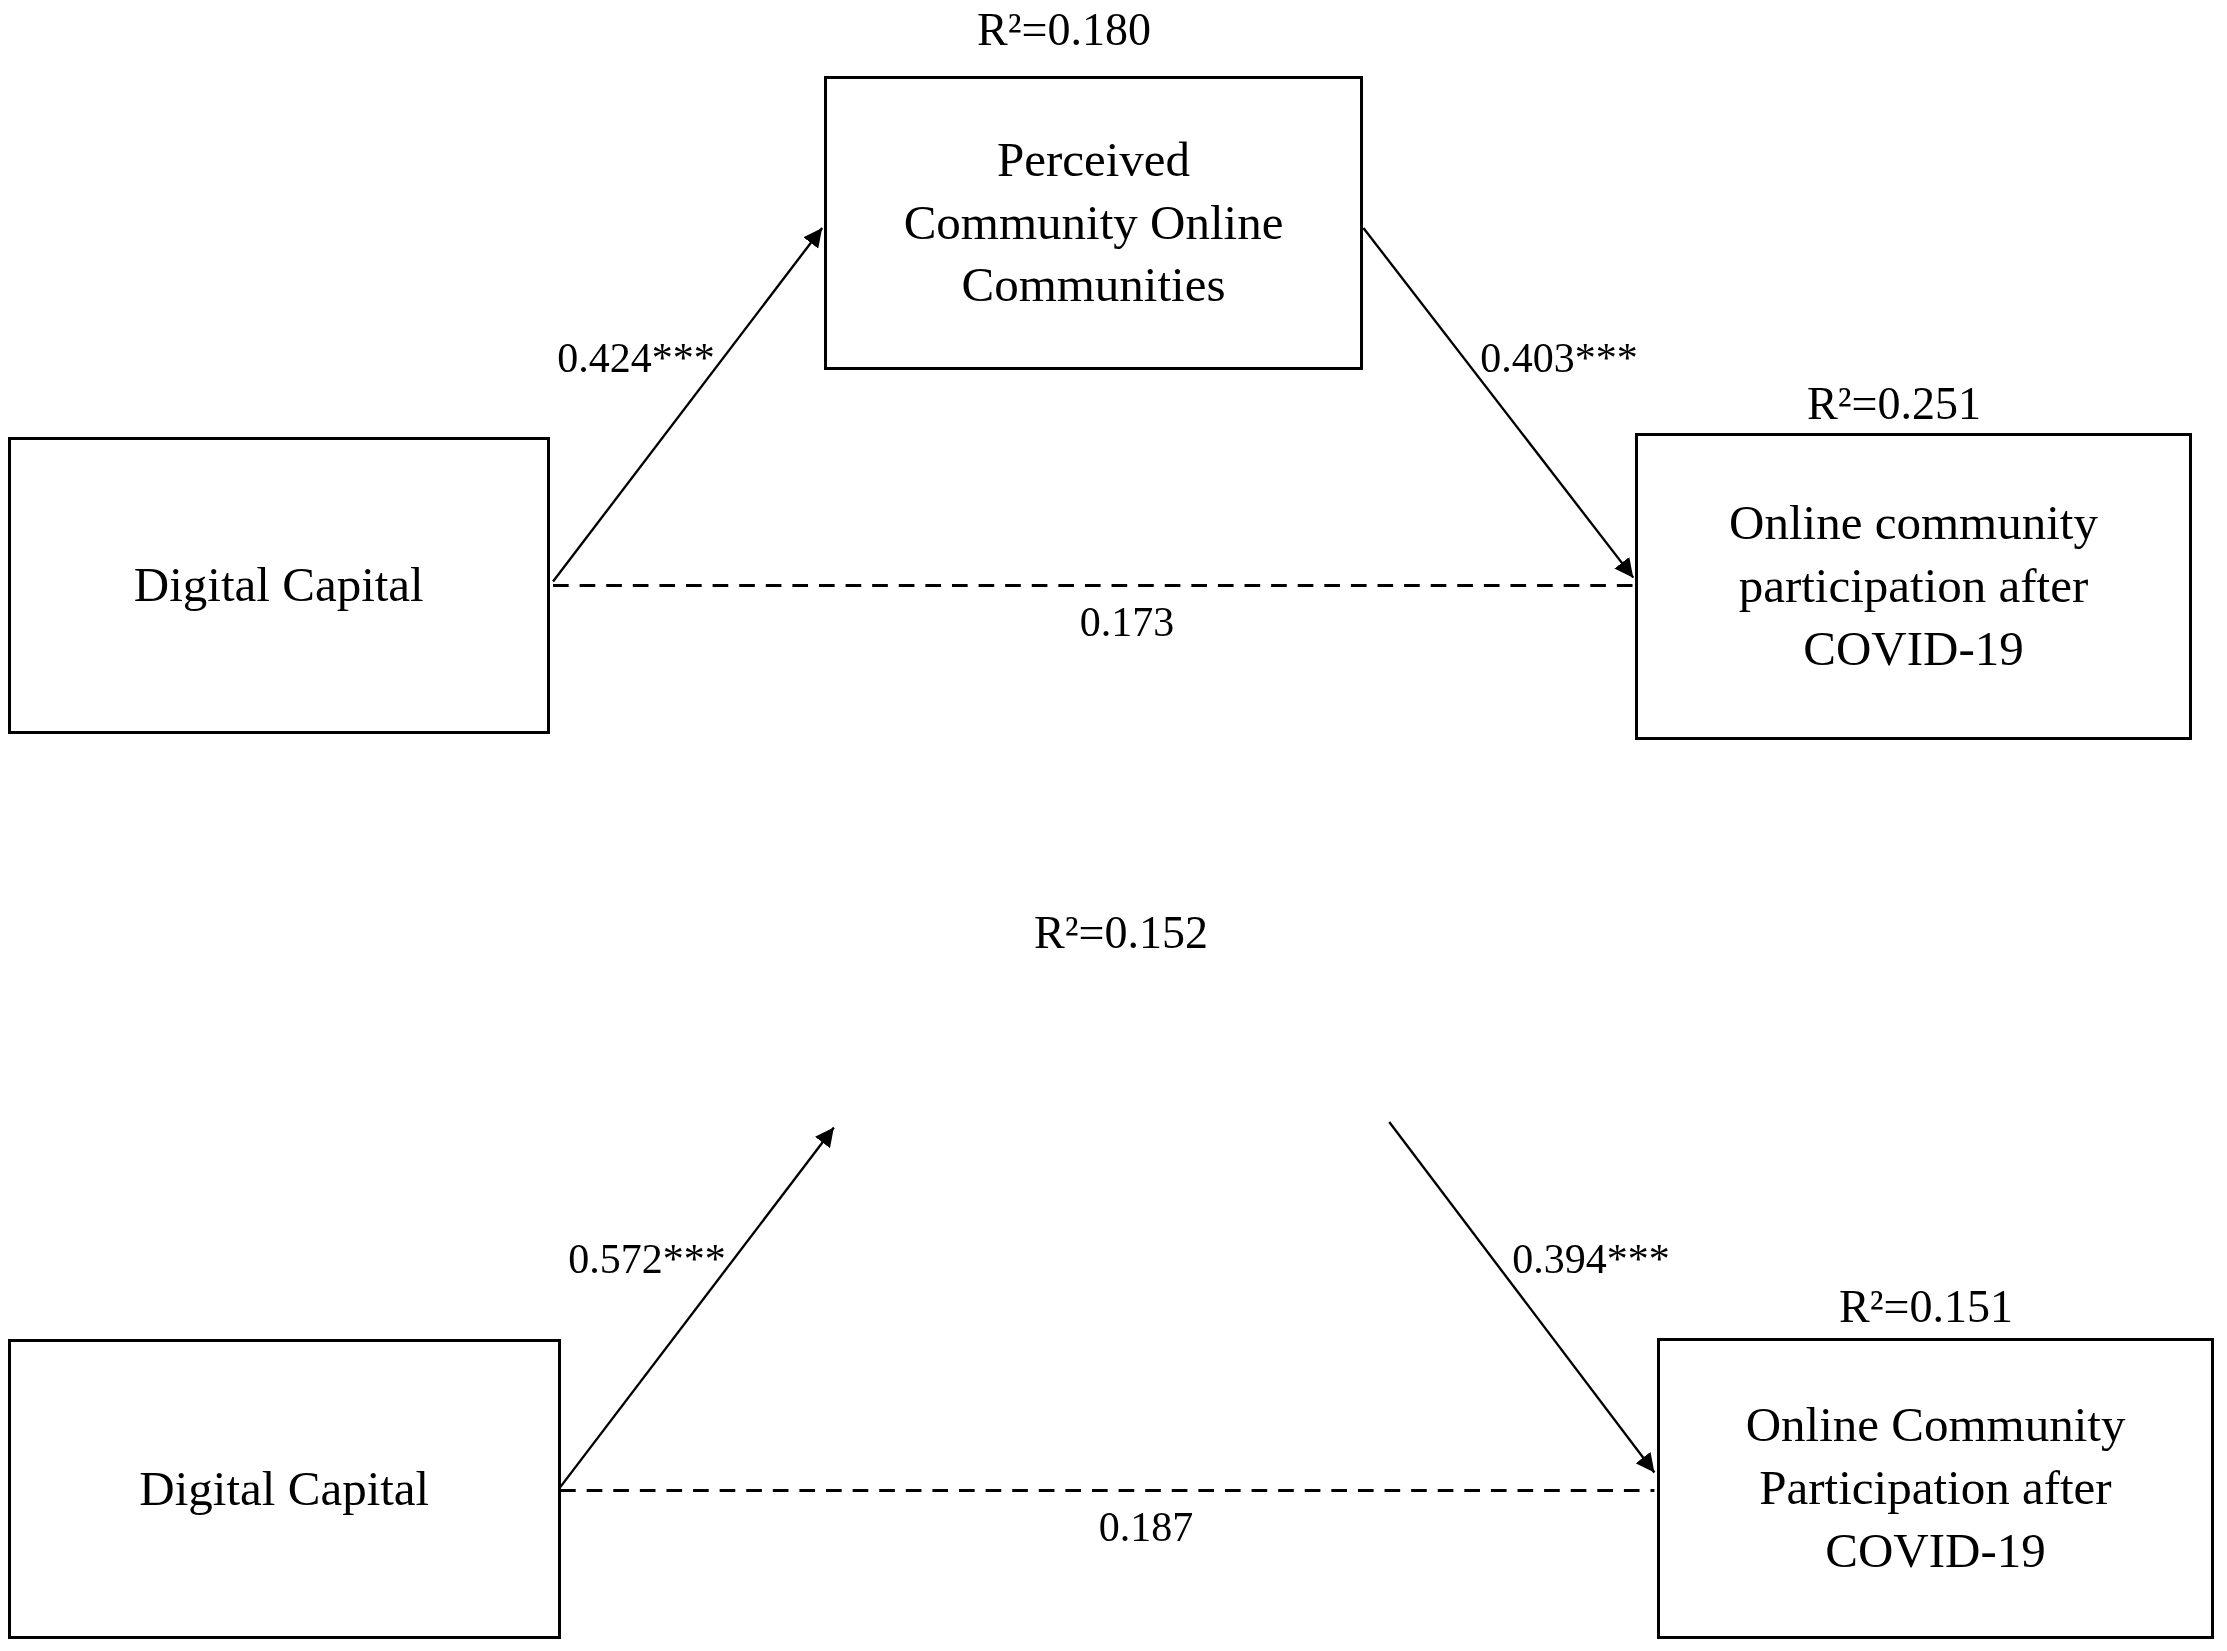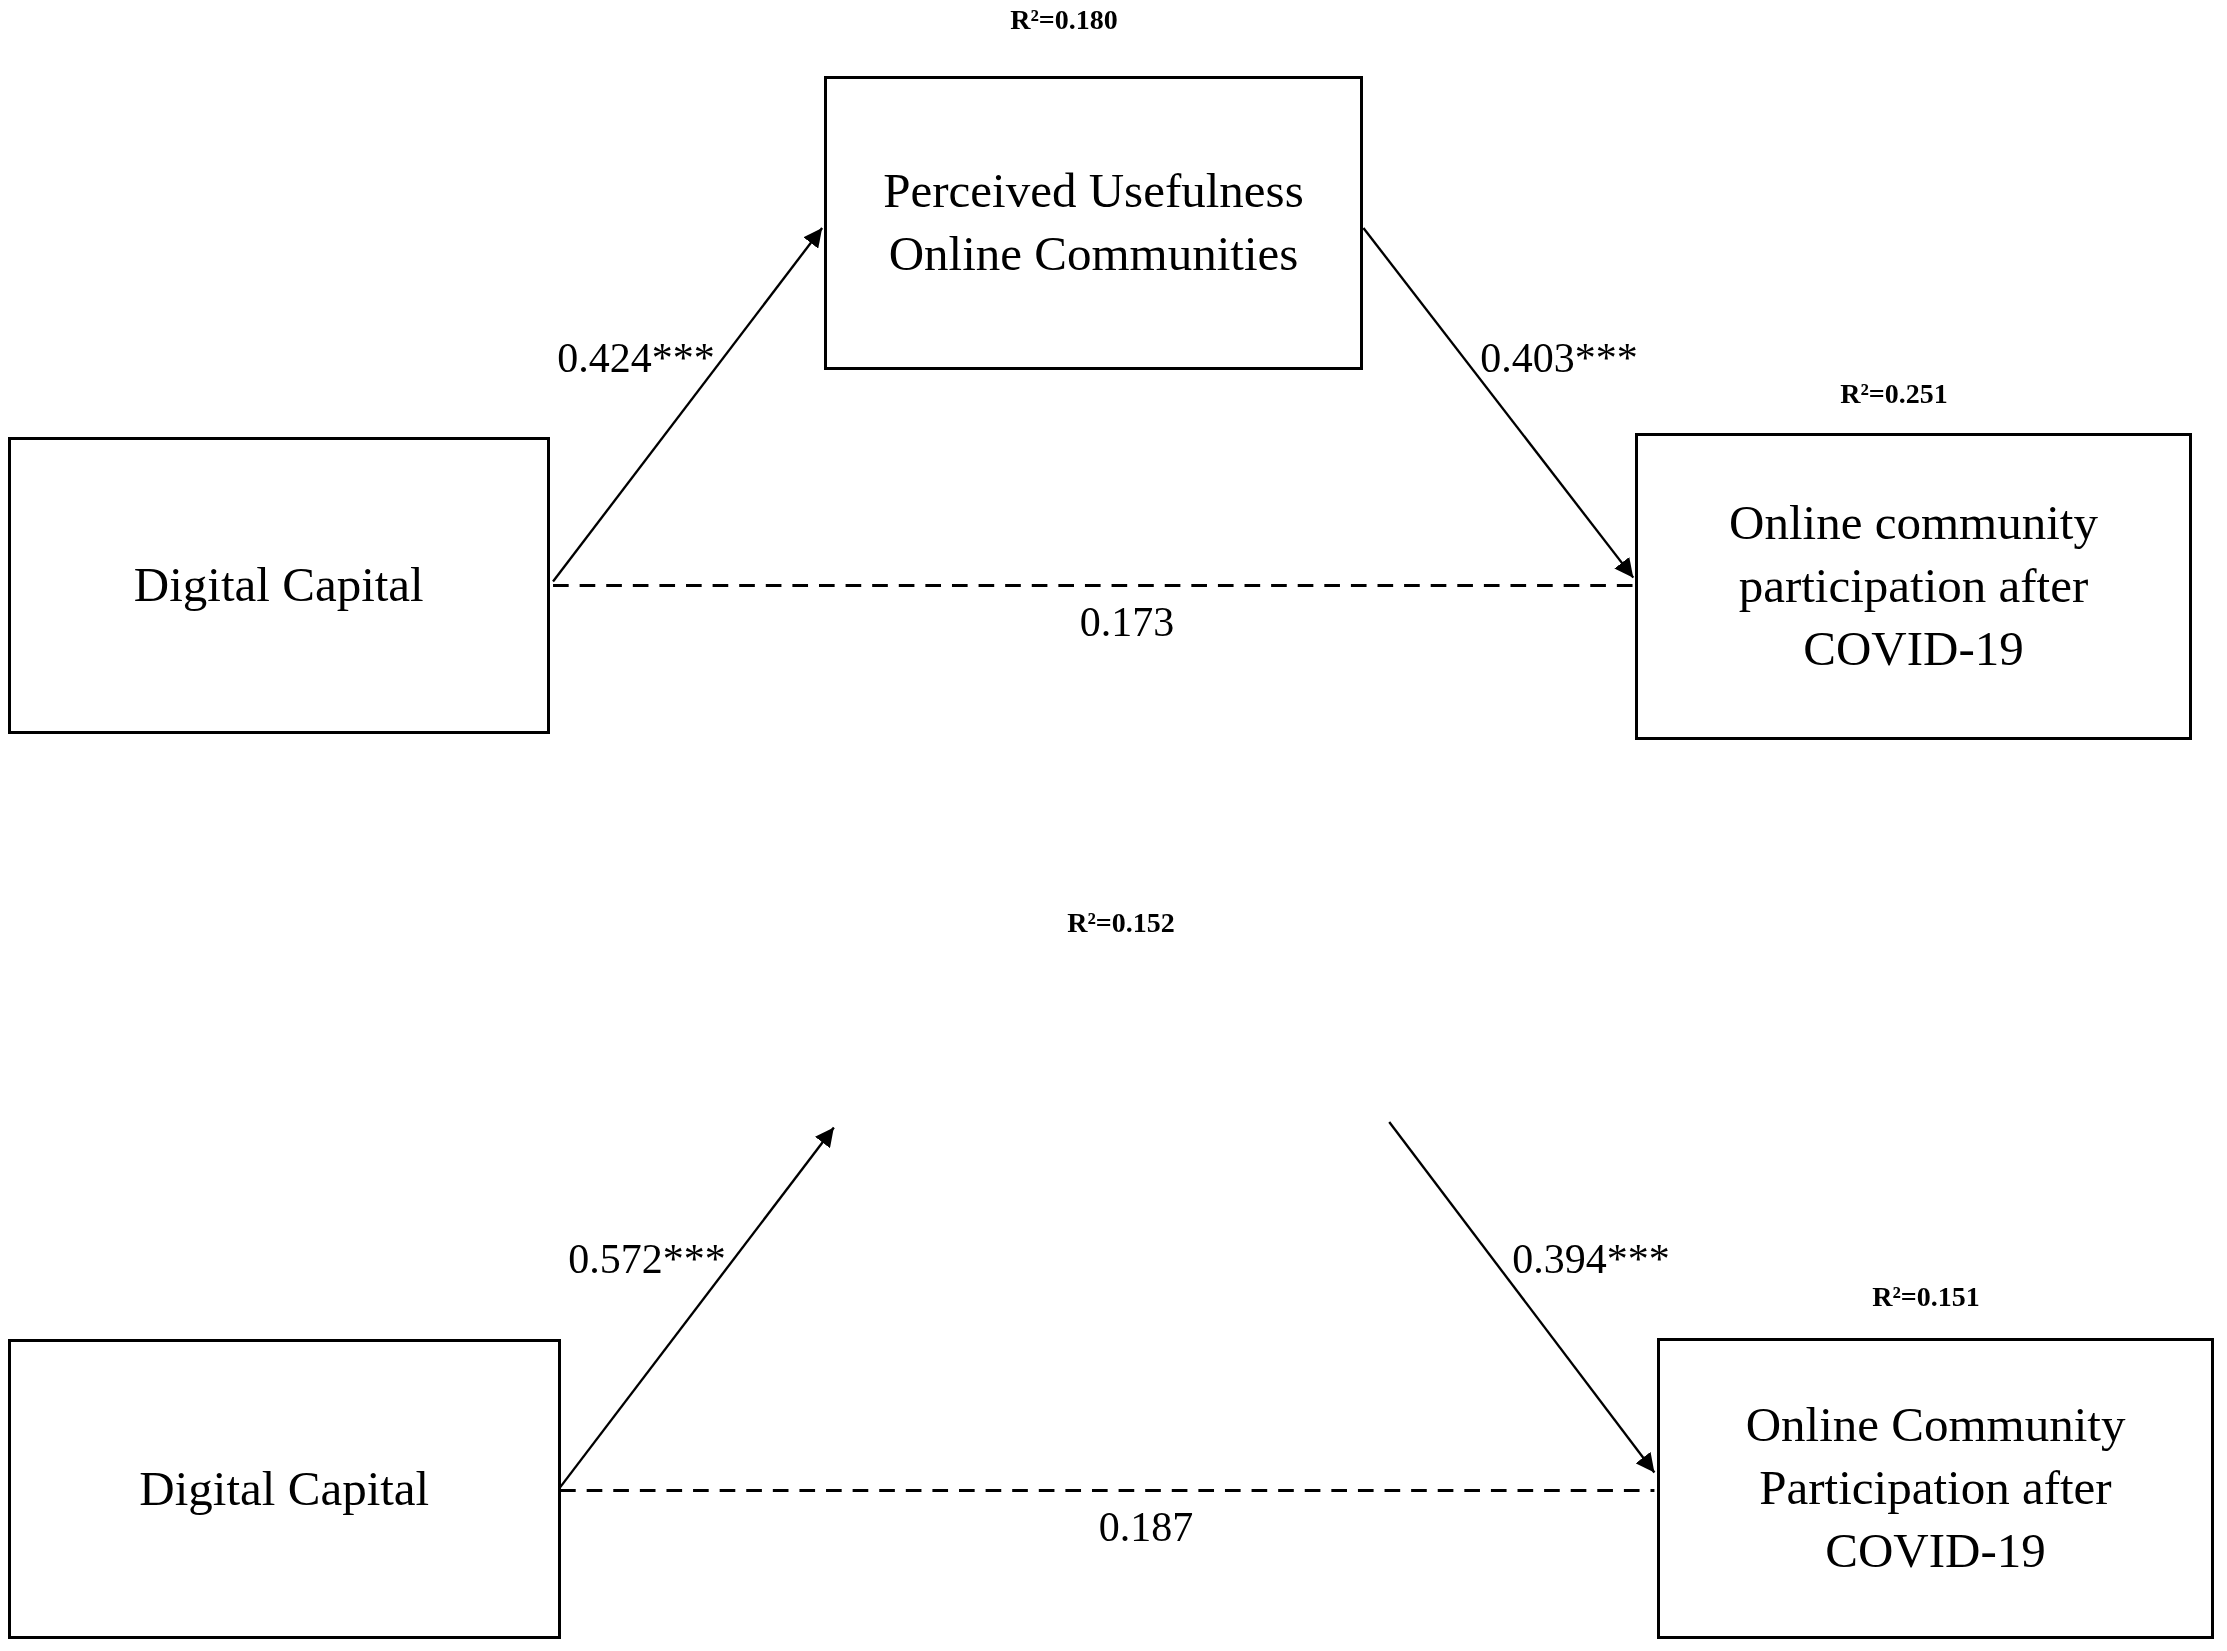--- a/index.html
+++ b/index.html
@@ -43,24 +43,23 @@
   .box-dc2   { left: 7.8px;   top: 1339px; width: 553px; height: 300px; }
   .box-peou  { left: 836px; top: 969px; width: 550px; height: 298px; }
   .box-ocp2  { left: 1657px; top: 1338px; width: 557px; height: 301px; }
   .box-pu .label   { max-width: 426px; }
   .box-peou .label { max-width: 426px; }
   .box-ocp1 .label { max-width: 485px; }
   .box-ocp2 .label { max-width: 485px; }
   .r2-label {
     position: absolute;
     transform: translateX(-50%);
-    font-size: 28px;
+    font-size: 46px;
     line-height: 1.1;
     white-space: nowrap;
-    font-weight: bold;
   }
   .r2-pu   { left: 1064px; top: 4.7px; }
   .r2-ocp1 { left: 1894px; top: 379px; }
   .r2-peou { left: 1121px; top: 908px; }
   .r2-ocp2 { left: 1926px; top: 1282px; }
   .edge-label {
     position: absolute;
     transform: translateX(-50%);
     font-size: 42px;
     line-height: 1.1;
@@ -106,21 +105,21 @@
     </g>
   </svg>
 
   <div class="r2-label r2-pu">R²=0.180</div>
   <div class="r2-label r2-ocp1">R²=0.251</div>
 
   <div class="node box-dc1">
     <span class="label">Digital Capital</span>
   </div>
   <div class="node box-pu">
-    <span class="label">Perceived Usefulness Online Communities</span>
+    <span class="label">Perceived Community Online Communities</span>
   </div>
   <div class="node box-ocp1">
     <span class="label">Online community participation after COVID-19</span>
   </div>
 
   <div class="edge-label lbl-a1">0.424***</div>
   <div class="edge-label lbl-b1">0.403***</div>
   <div class="edge-label lbl-d1">0.173</div>
 
   <div class="r2-label r2-peou">R²=0.152</div>

